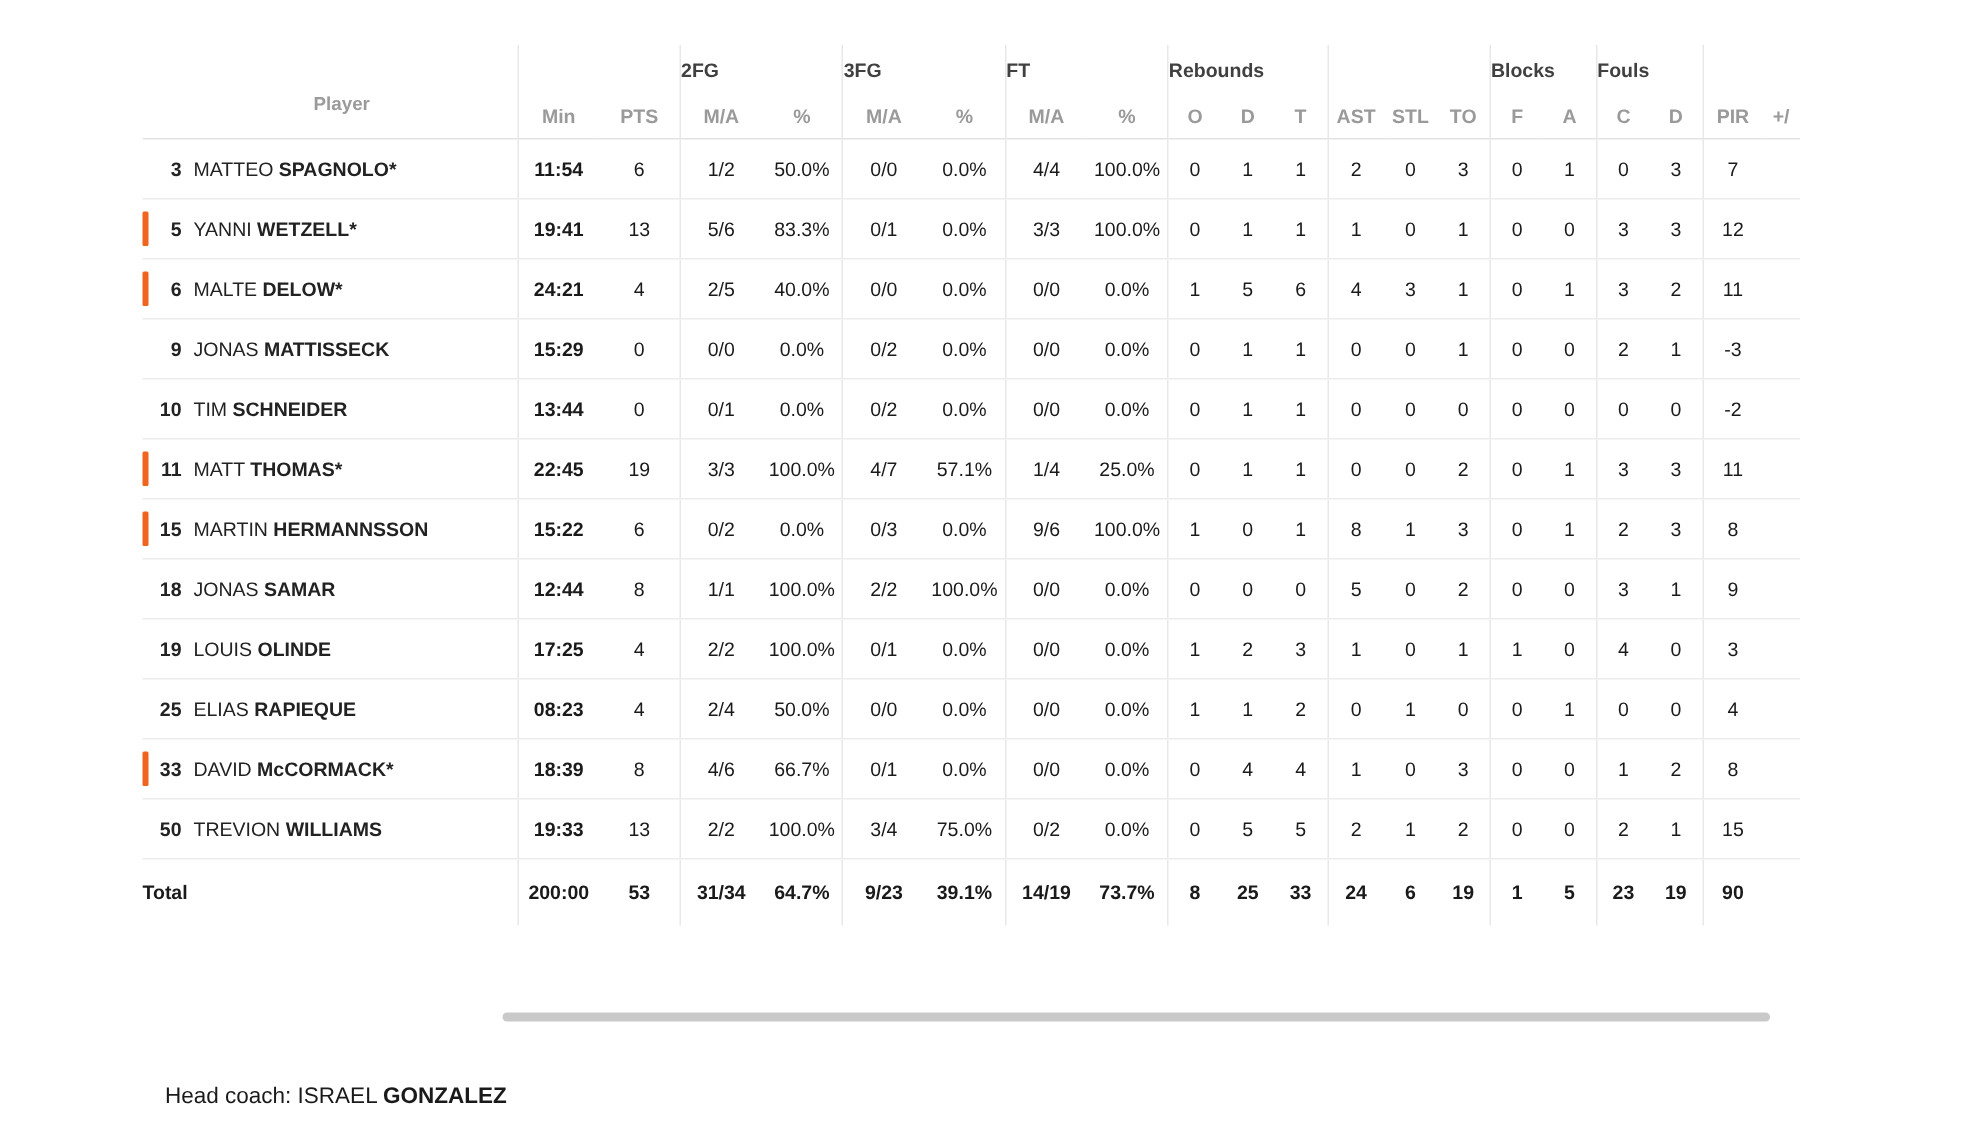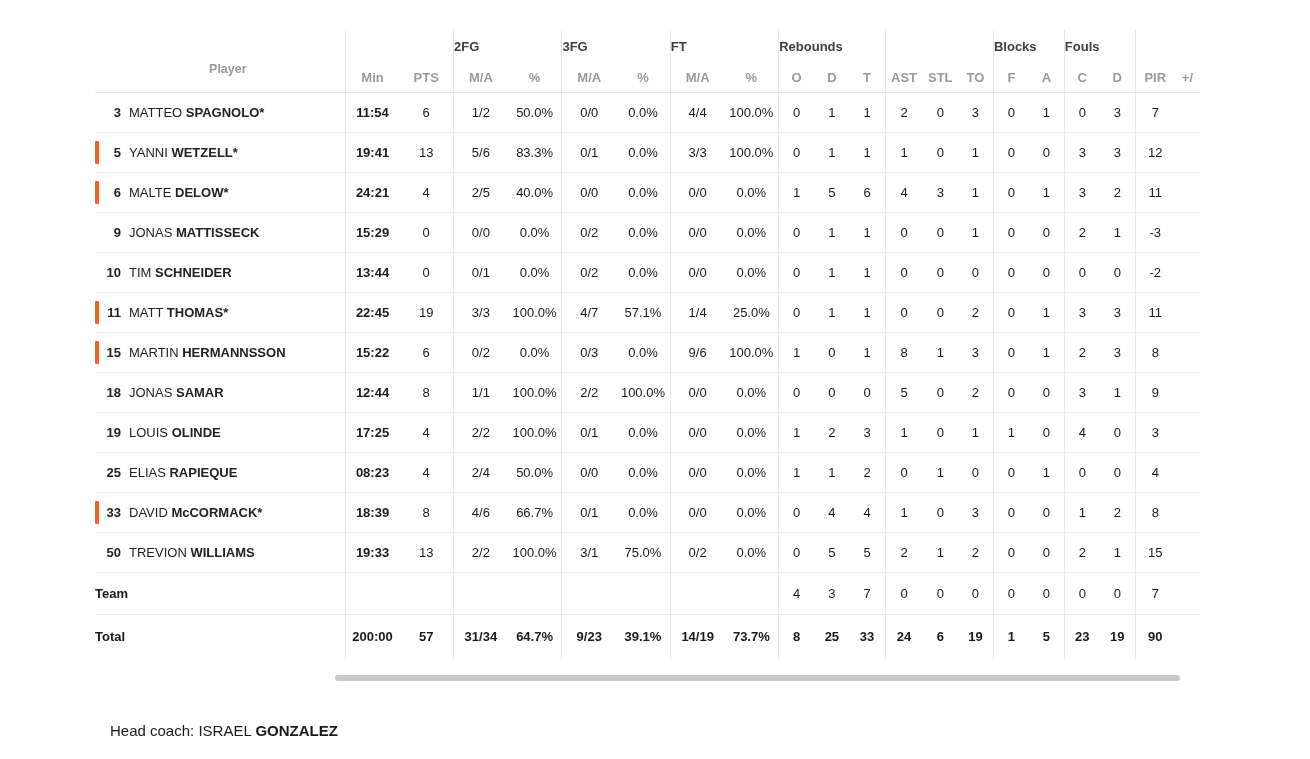--- a/index.html
+++ b/index.html
@@ -502,66 +502,43 @@
       </tr>
 
       <tr>
         <td class="player-cell">
           <span class="num">50</span><span class="first">TREVION</span> <span class="last">WILLIAMS</span><span class="last"></span>
         </td>
         <td class="sep num-strong">19:33</td>
         <td>13</td>
         <td class="sep">2/2</td>
         <td>100.0%</td>
-        <td class="sep">3/1</td>
+        <td class="sep">3/4</td>
         <td>75.0%</td>
         <td class="sep">0/2</td>
         <td>0.0%</td>
         <td class="sep">0</td>
         <td>5</td>
         <td>5</td>
         <td class="sep">2</td>
         <td>1</td>
         <td>2</td>
         <td class="sep">0</td>
         <td>0</td>
         <td class="sep">2</td>
         <td>1</td>
         <td class="sep">15</td>
         <td></td>
       </tr>
 
-      <tr class="team-row">
-        <td class="team-cell">Team</td>
-        <td class="sep"></td>
-        <td></td>
-        <td class="sep"></td>
-        <td></td>
-        <td class="sep"></td>
-        <td></td>
-        <td class="sep"></td>
-        <td></td>
-        <td class="sep">4</td>
-        <td>3</td>
-        <td>7</td>
-        <td class="sep">0</td>
-        <td>0</td>
-        <td>0</td>
-        <td class="sep">0</td>
-        <td>0</td>
-        <td class="sep">0</td>
-        <td>0</td>
-        <td class="sep">7</td>
-        <td></td>
-      </tr>
 
       <tr class="total-row">
         <td class="total-cell">Total</td>
         <td class="sep">200:00</td>
-        <td>57</td>
+        <td>53</td>
         <td class="sep">31/34</td>
         <td>64.7%</td>
         <td class="sep">9/23</td>
         <td>39.1%</td>
         <td class="sep">14/19</td>
         <td>73.7%</td>
         <td class="sep">8</td>
         <td>25</td>
         <td>33</td>
         <td class="sep">24</td>

